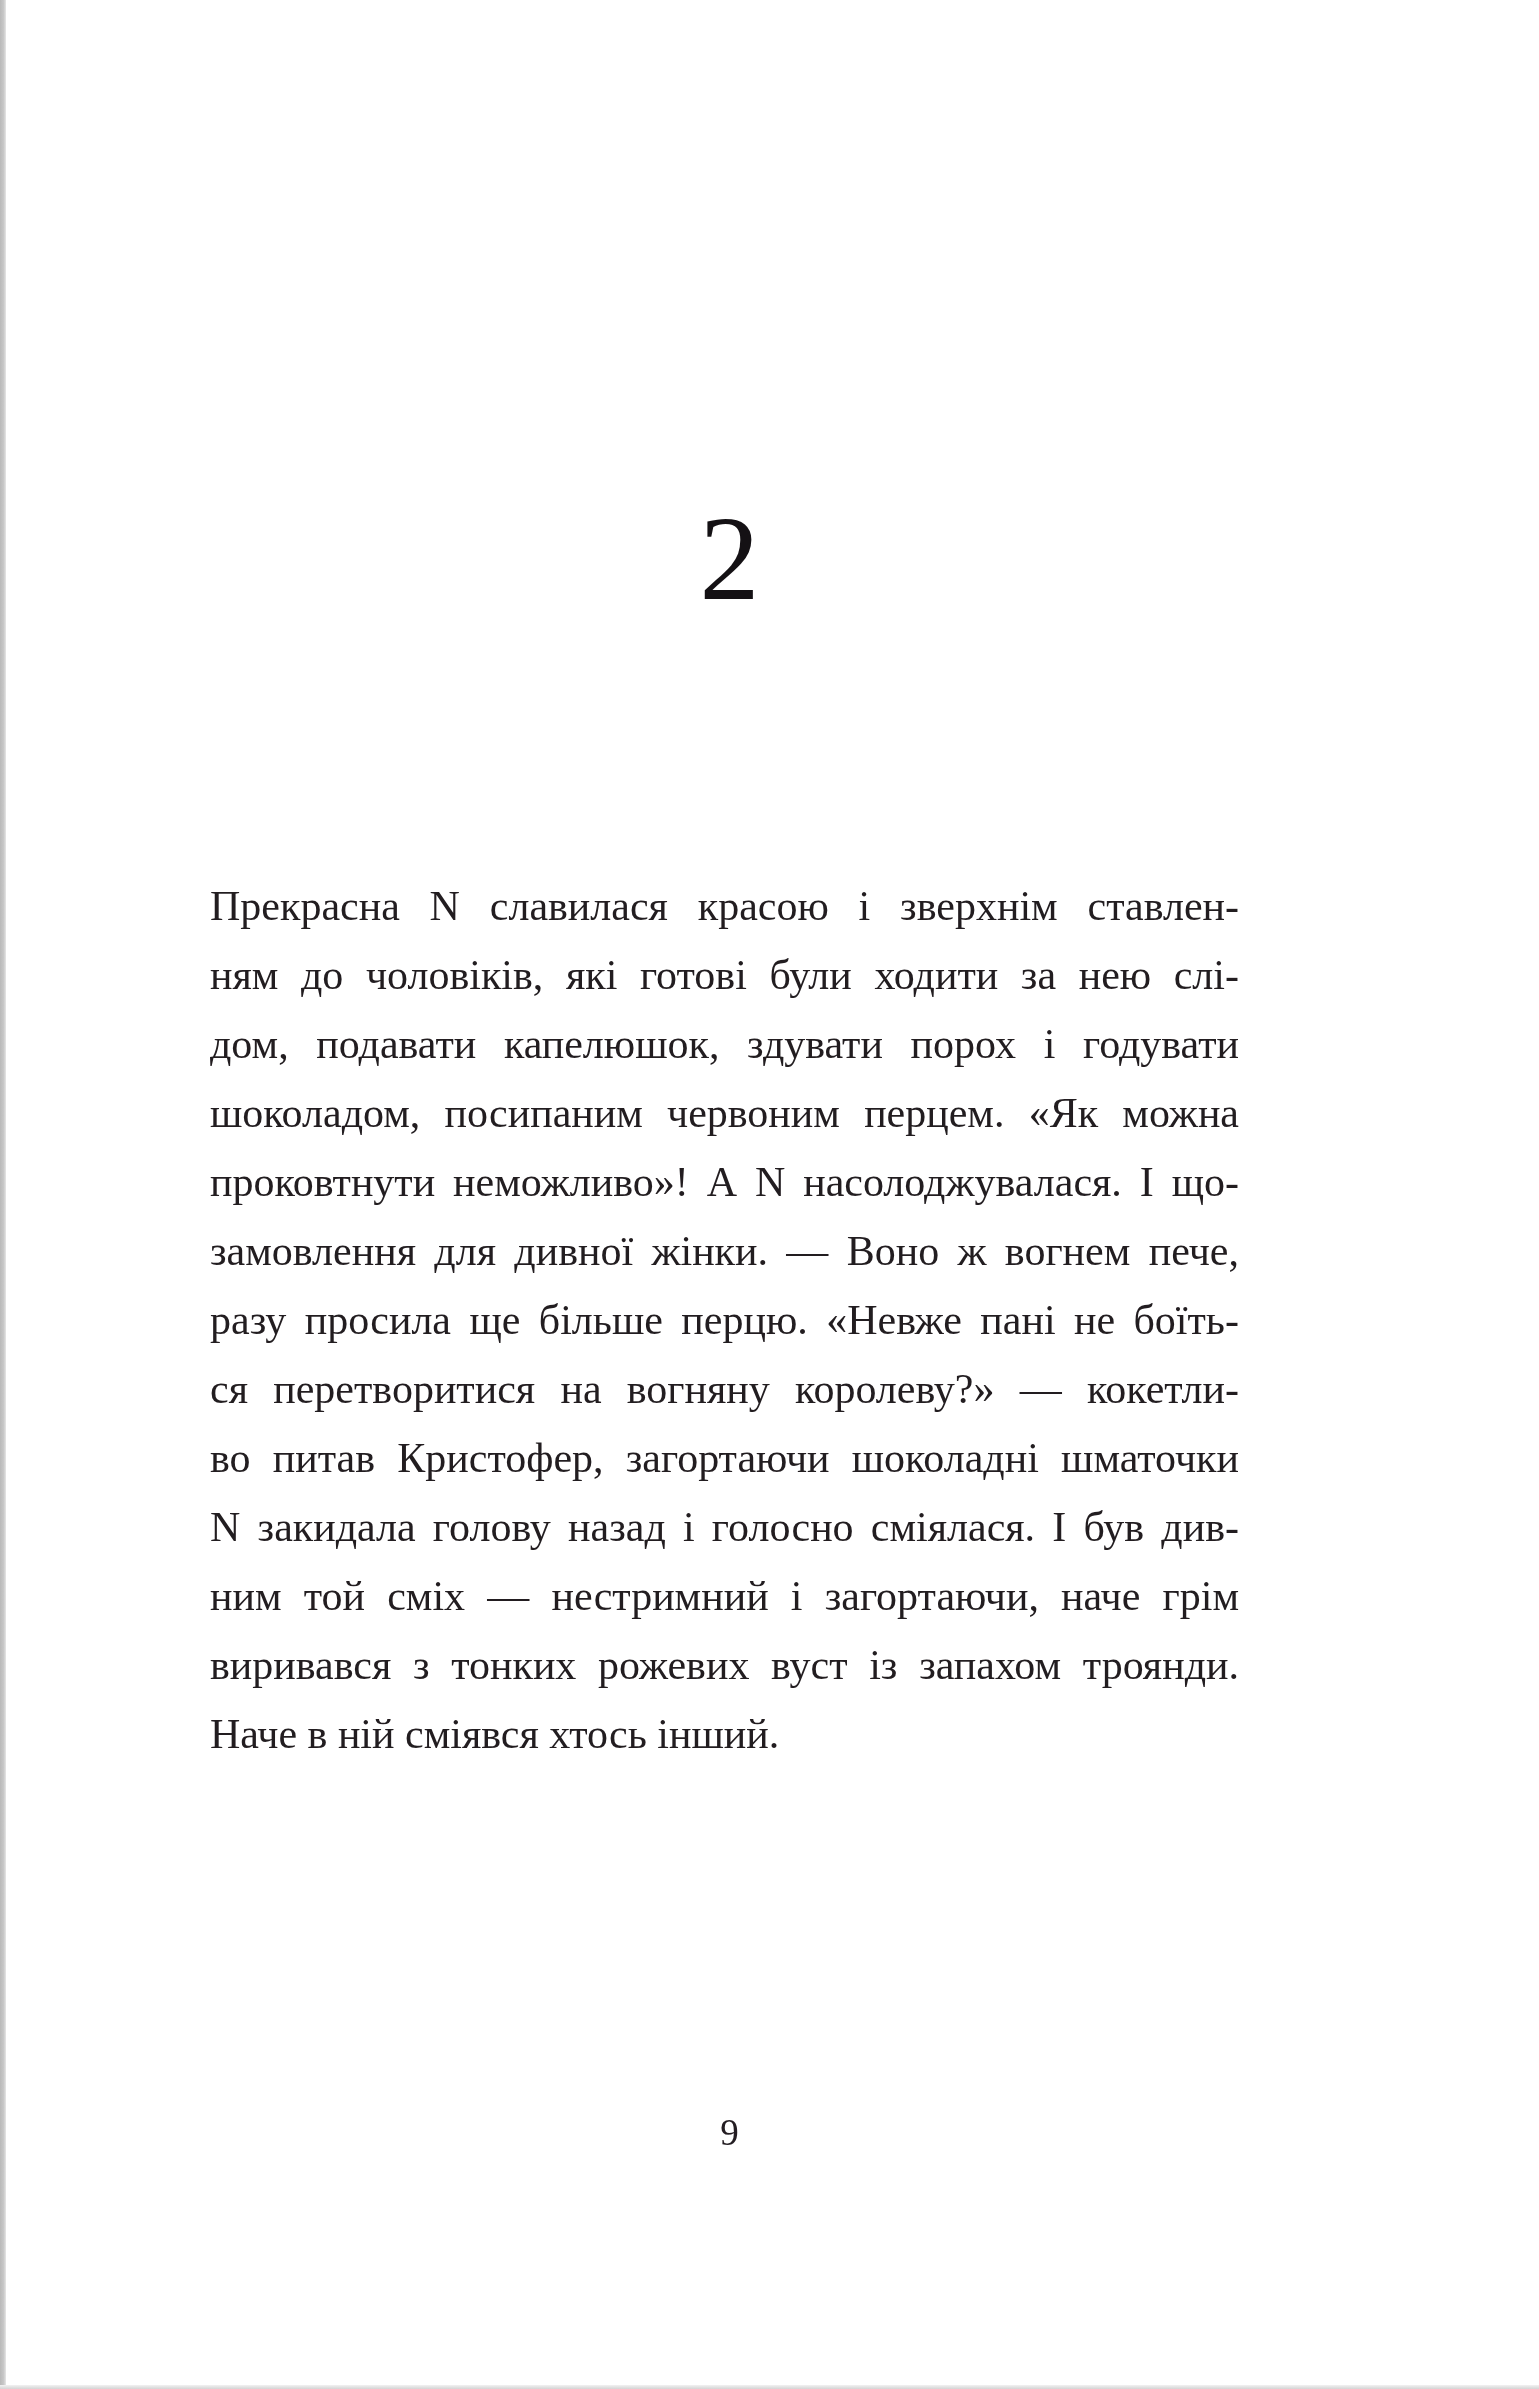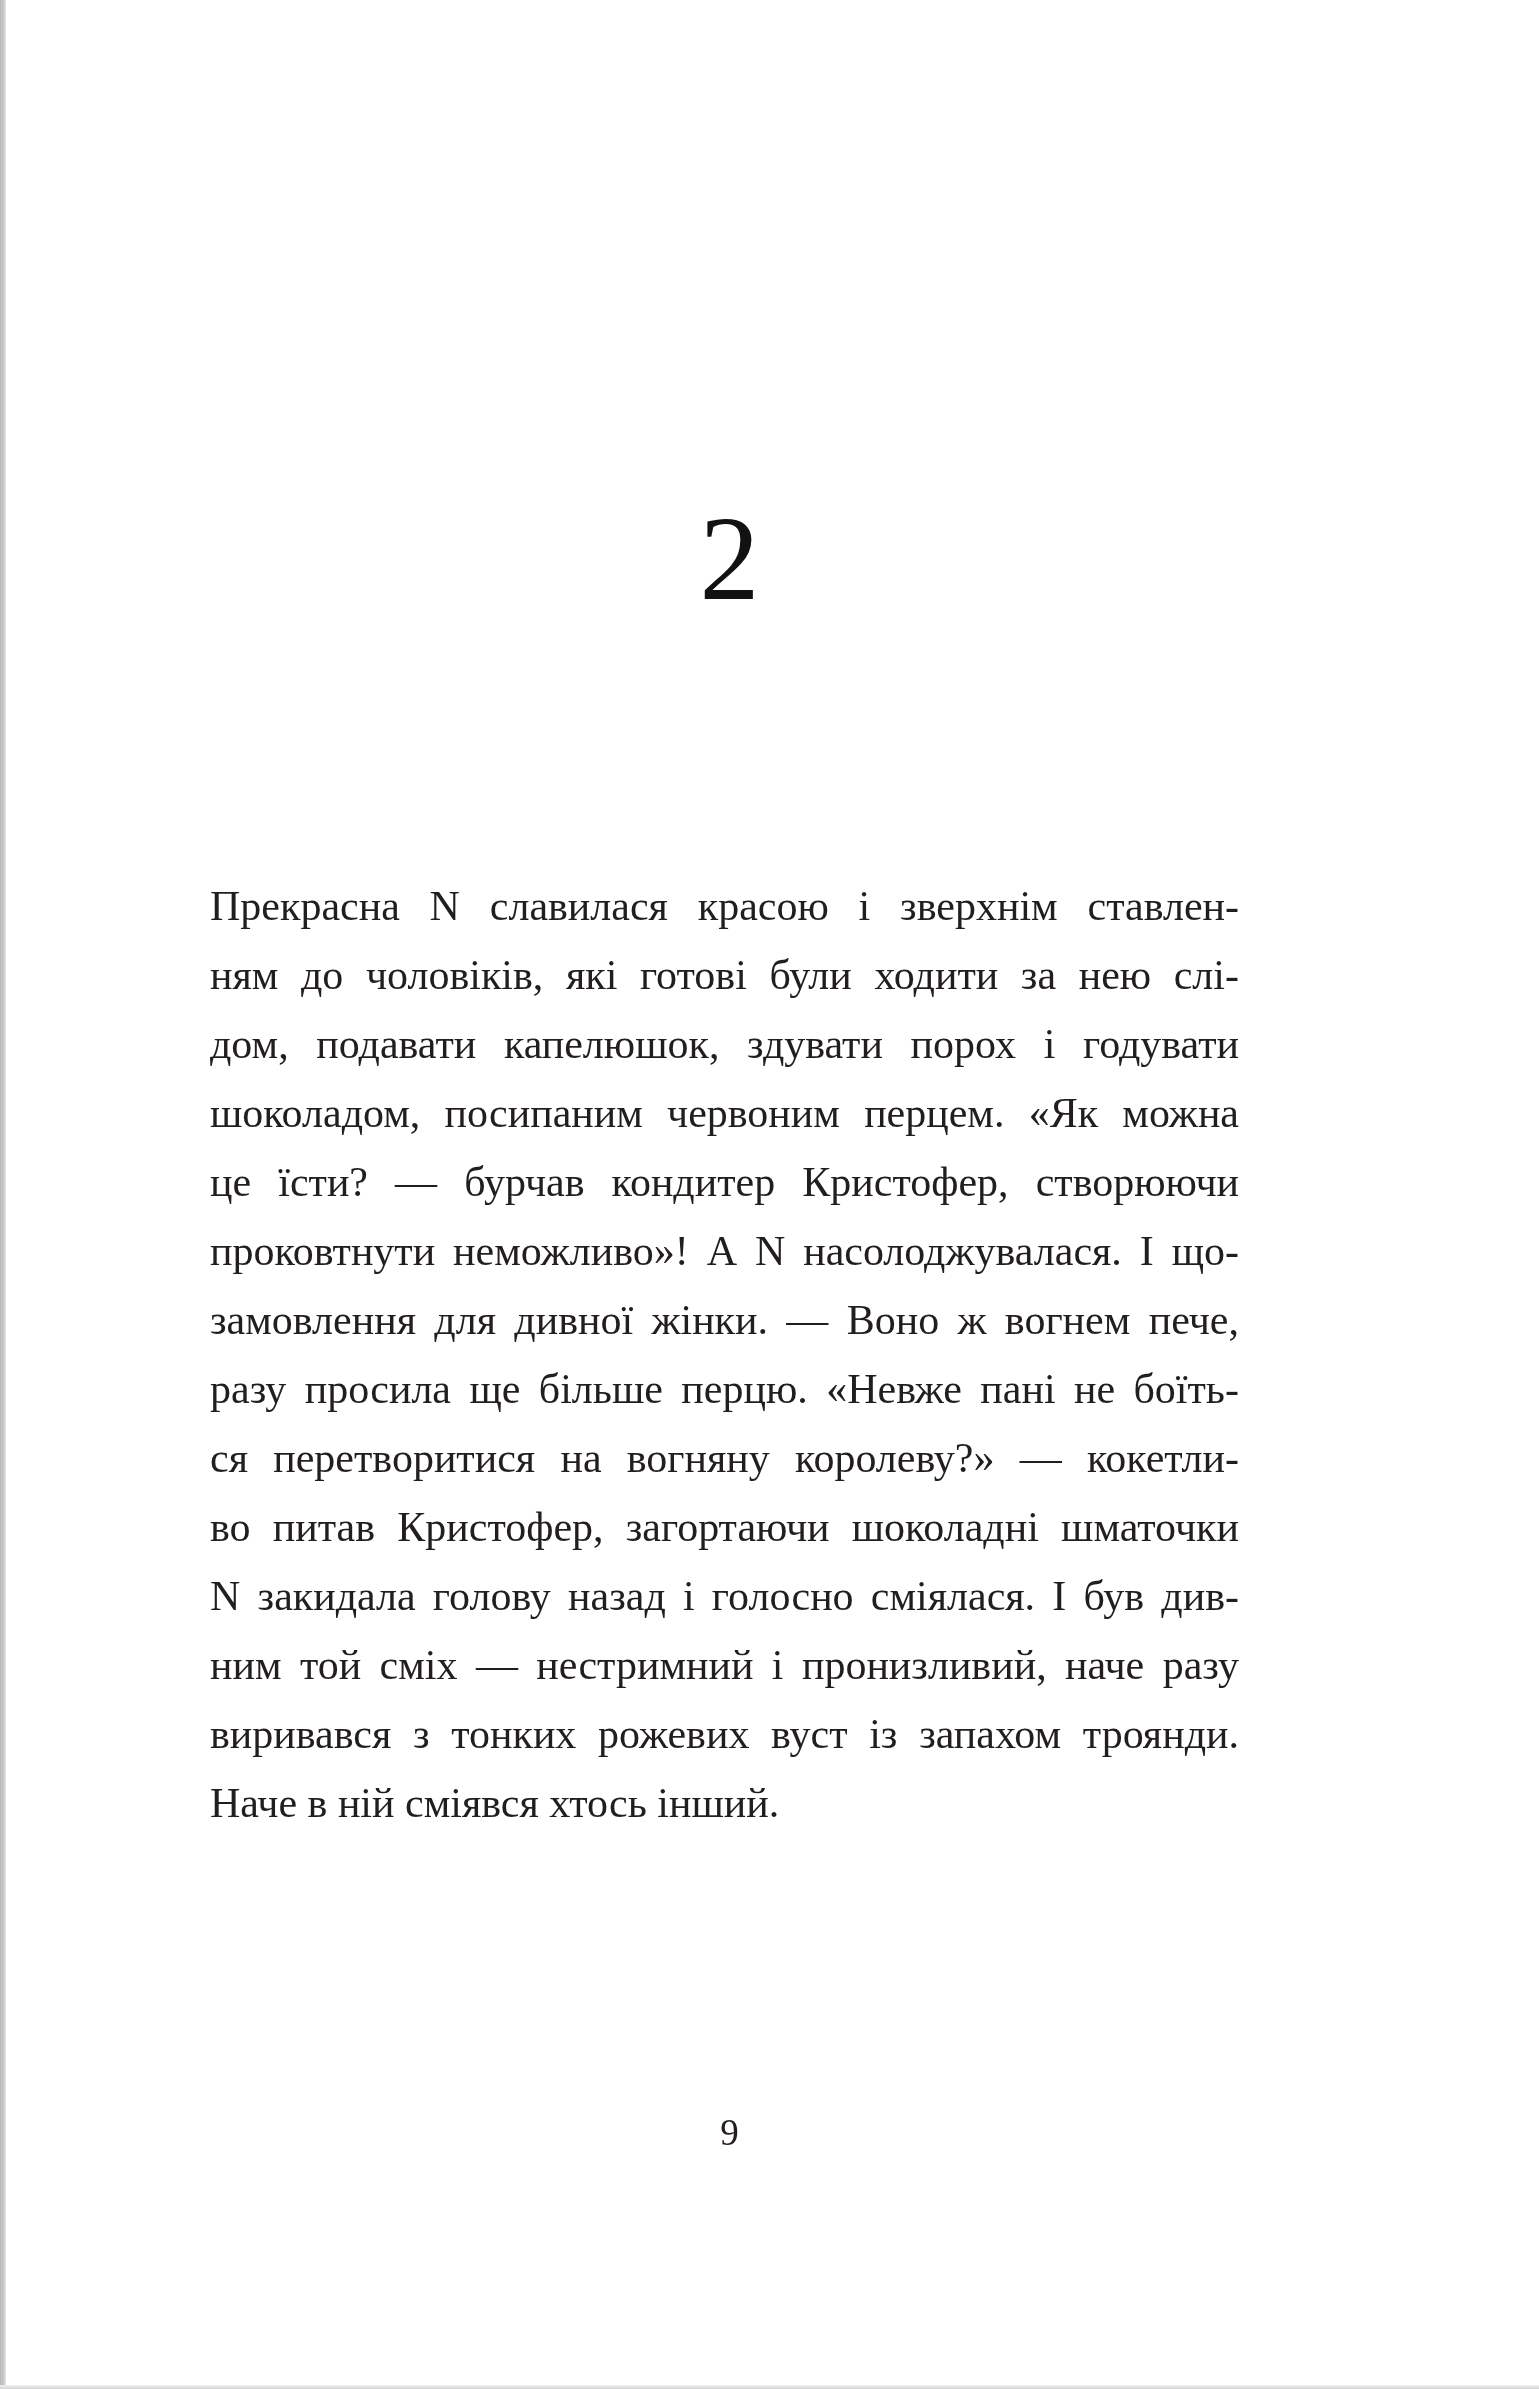--- a/index.html
+++ b/index.html
@@ -75,26 +75,25 @@
 <div class="page-frame-left"></div>
 <div class="page-frame-bottom"></div>
 
 <div class="chapter-number">2</div>
 
 <div class="body-text">
   <span class="line">Прекрасна N славилася красою і зверхнім ставлен-</span>
   <span class="line">ням до чоловіків, які готові були ходити за нею слі-</span>
   <span class="line">дом, подавати капелюшок, здувати порох і годувати</span>
   <span class="line">шоколадом, посипаним червоним перцем. «Як можна</span>
-  <span class="line">це їсти? — бурчав кондитер Кристофер, створюючи</span>
   <span class="line">проковтнути неможливо»! А N насолоджувалася. І що-</span>
   <span class="line">замовлення для дивної жінки. — Воно ж вогнем пече,</span>
   <span class="line">разу просила ще більше перцю. «Невже пані не боїть-</span>
   <span class="line">ся перетворитися на вогняну королеву?» — кокетли-</span>
   <span class="line">во питав Кристофер, загортаючи шоколадні шматочки</span>
   <span class="line">N закидала голову назад і голосно сміялася. І був див-</span>
-  <span class="line">ним той сміх — нестримний і пронизливий, наче разу</span>
+  <span class="line">ним той сміх — нестримний і загортаючи, наче грім</span>
   <span class="line">виривався з тонких рожевих вуст із запахом троянди.</span>
   <span class="line last">Наче в ній сміявся хтось інший.</span>
 </div>
 
 <div class="page-number">9</div>
 
 
 </body></html>

